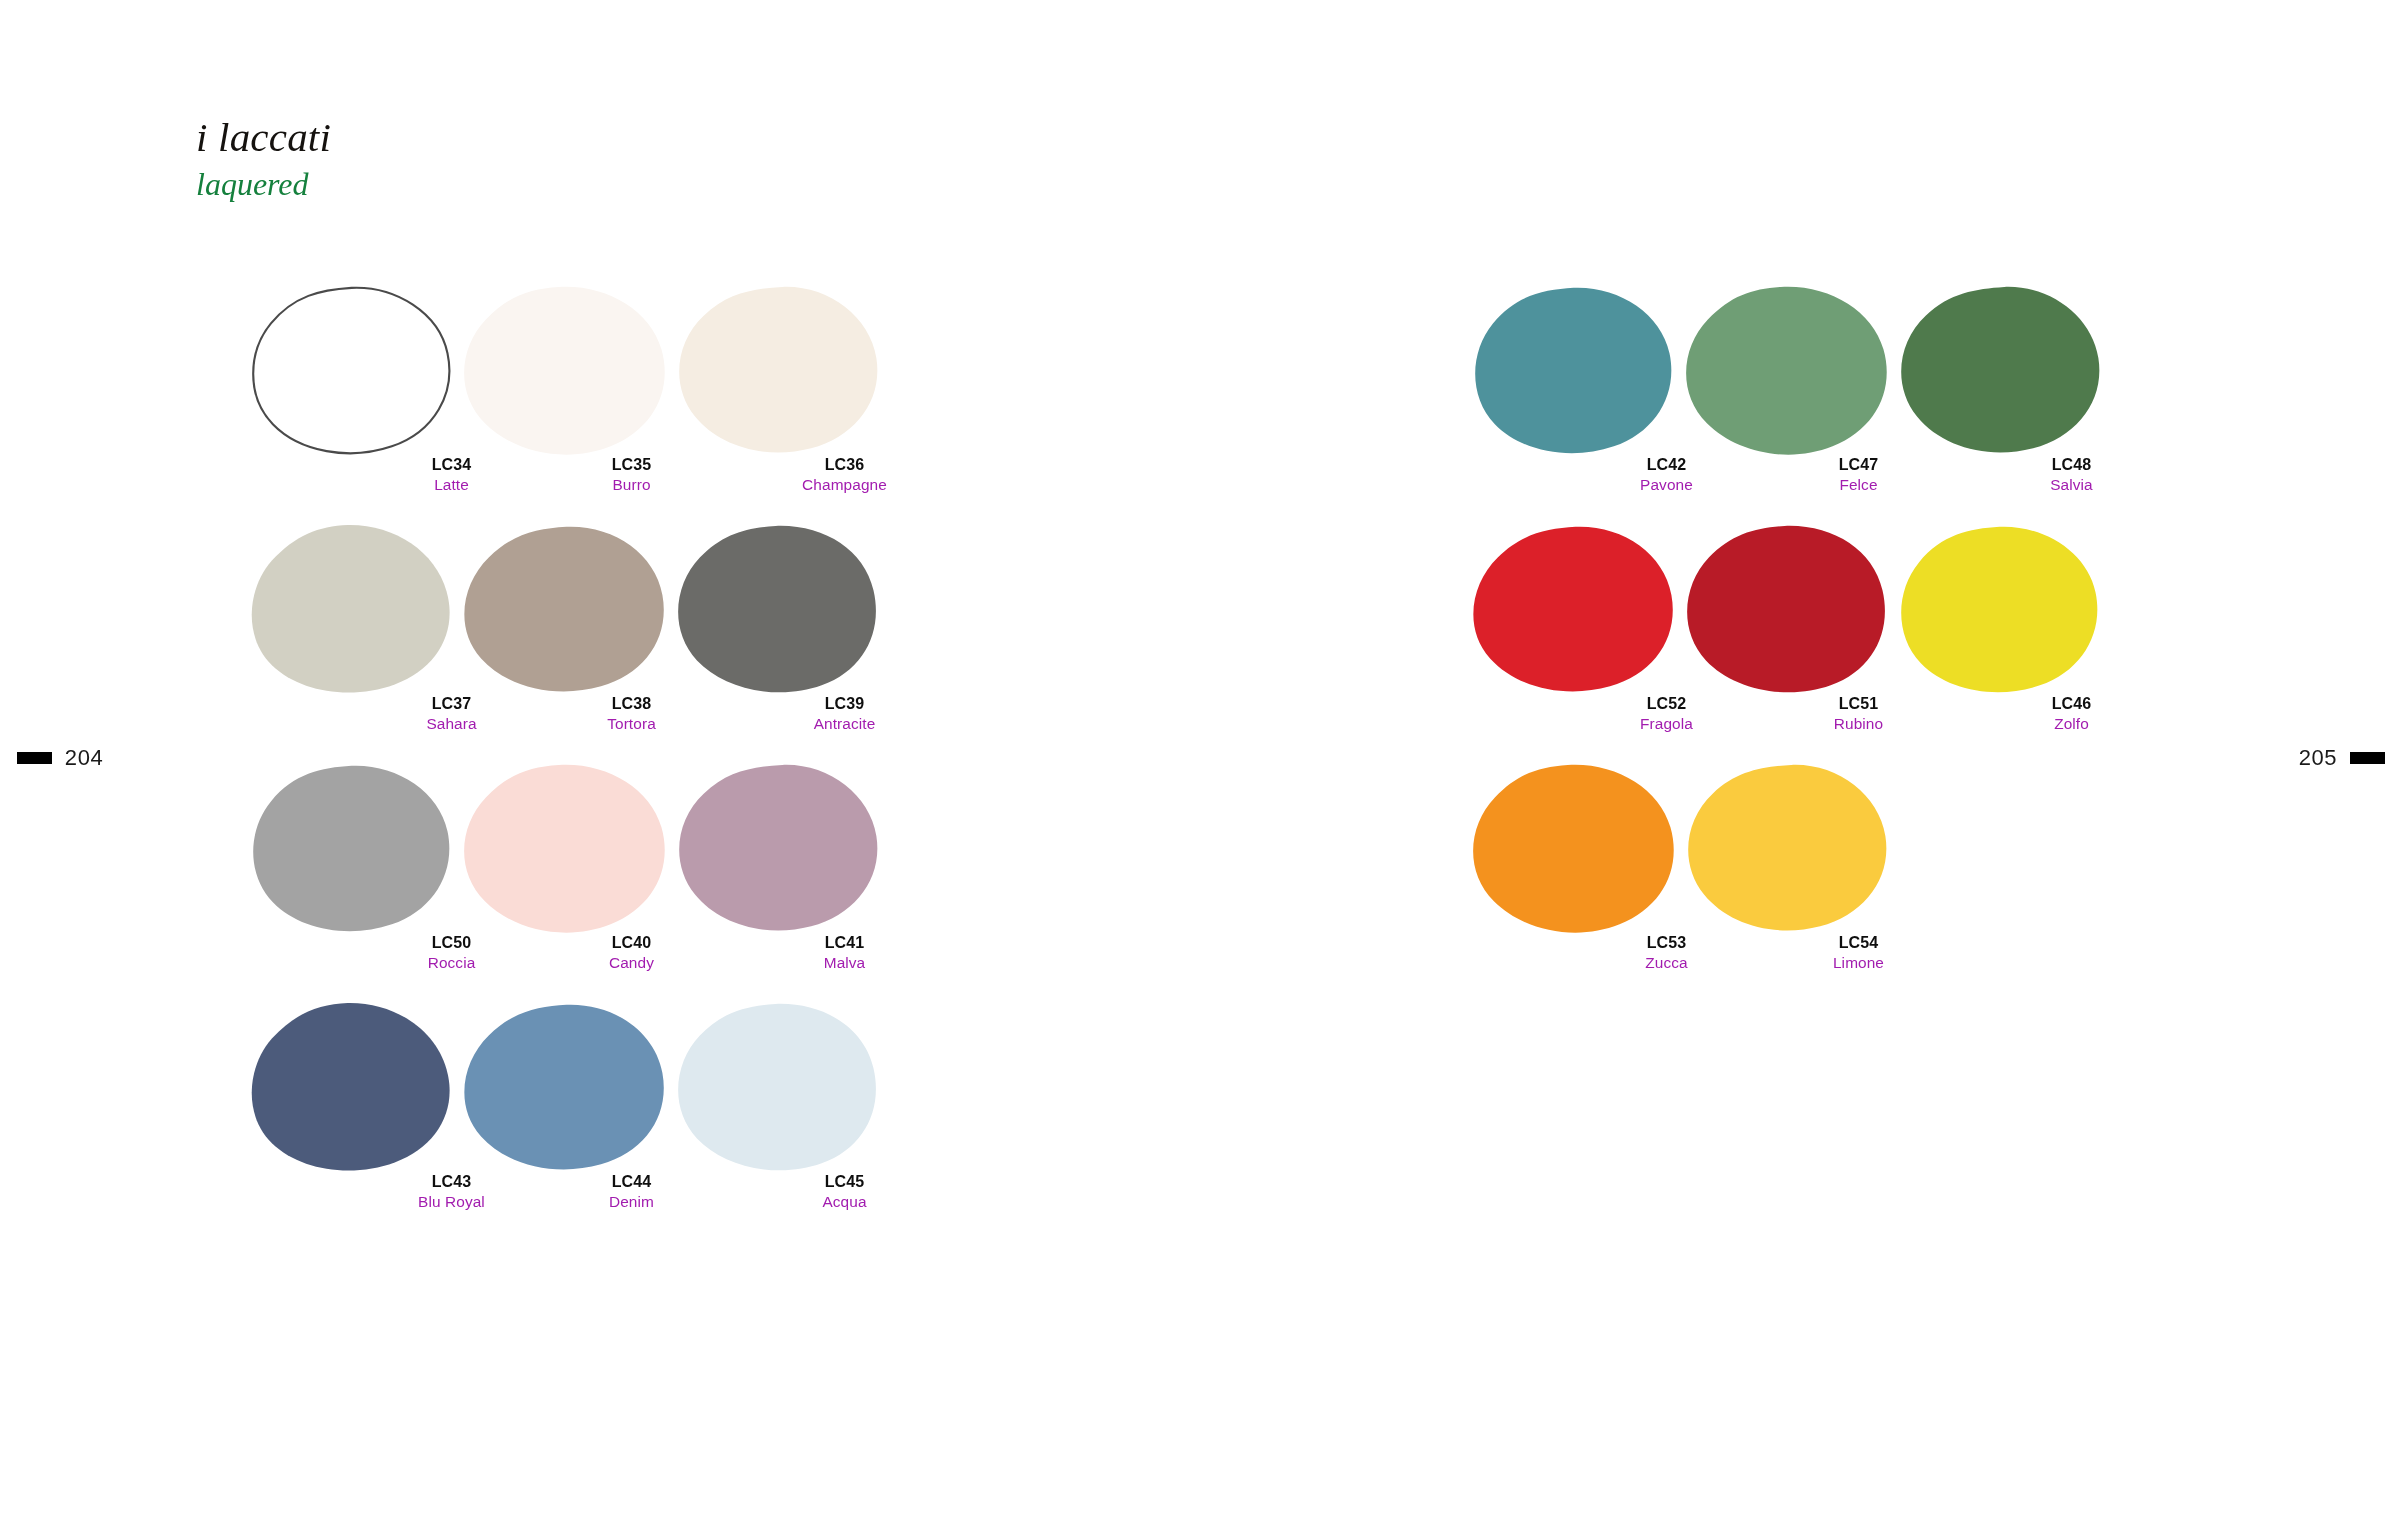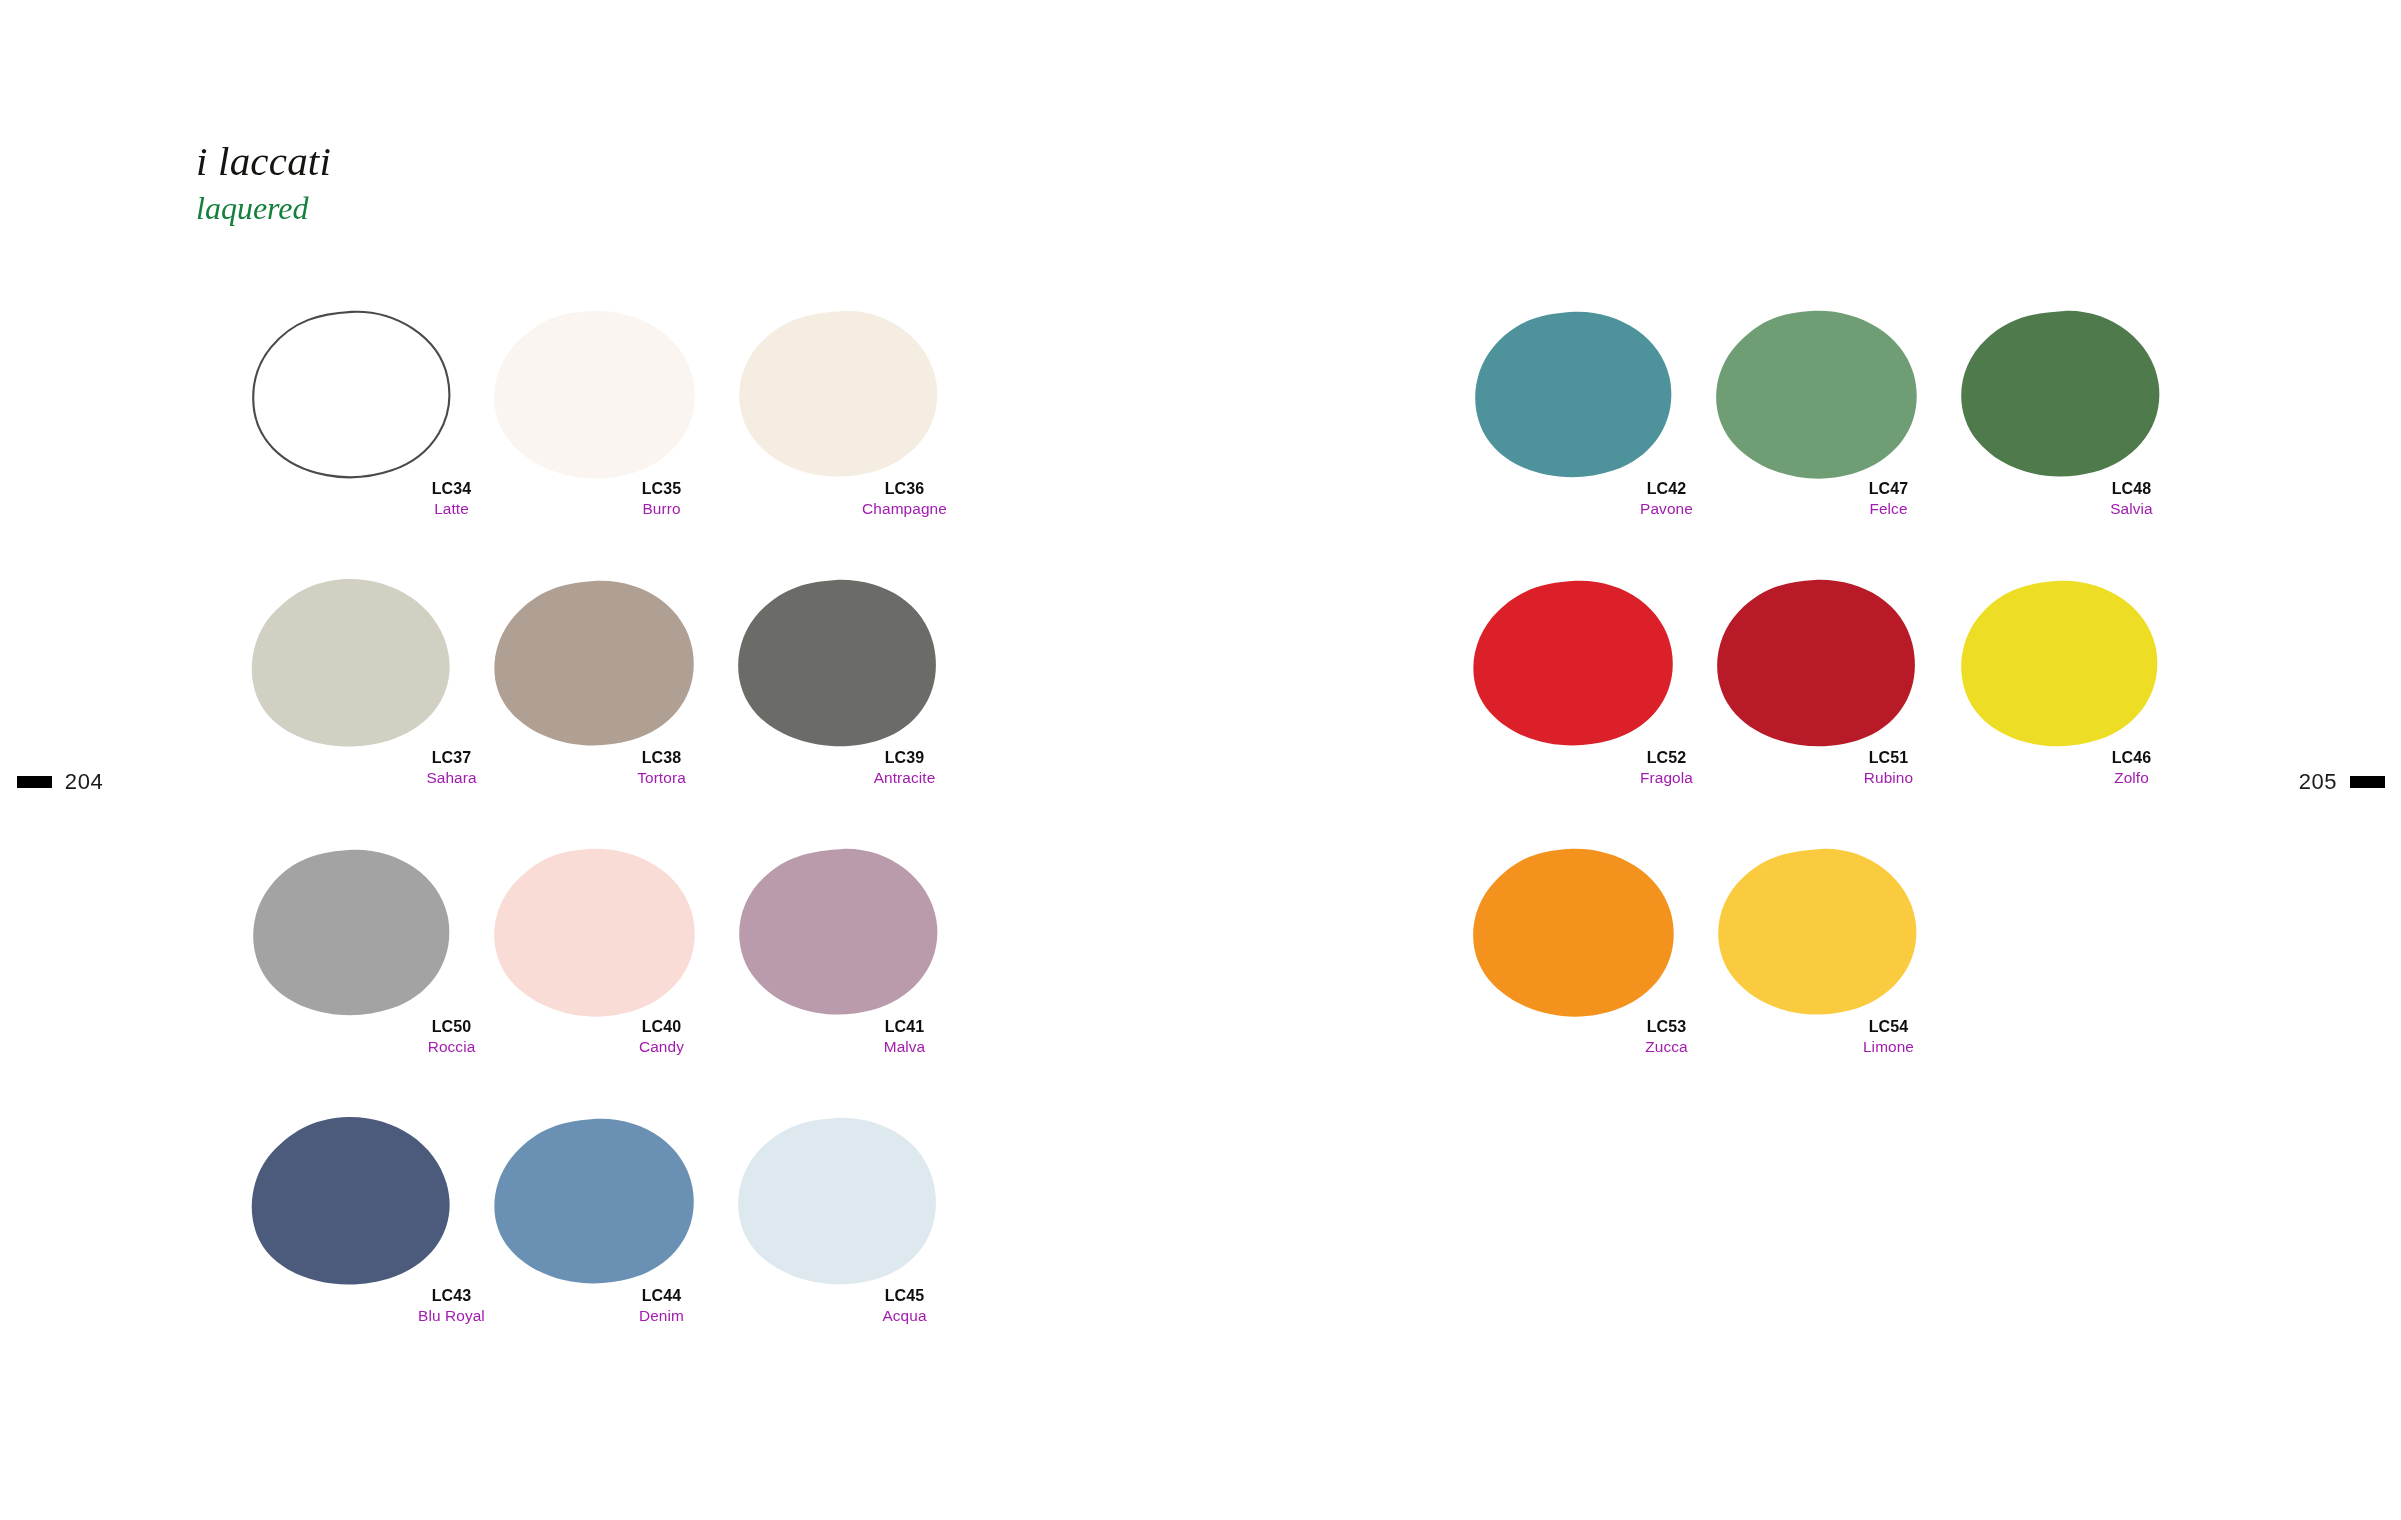--- a/index.html
+++ b/index.html
@@ -12,21 +12,20 @@
     height: 1521px;
     position: relative;
     font-family: "Liberation Sans", sans-serif;
     overflow: hidden;
   }
 
   
   .spread {
     position: absolute;
     inset: 0;
-    margin-top: 24px;
   }
 
   
   .heading {
     position: absolute;
     left: 196px;
     top: 115px;
   }
   .heading .title {
     font-family: "Liberation Serif", serif;
@@ -47,21 +46,20 @@
     white-space: nowrap;
   }
 
   
   .grid {
     position: absolute;
     display: grid;
     grid-template-columns: repeat(3, 213px);
     column-gap: 0px;
     row-gap: 0px;
-    gap: 30px;
   }
   .grid.left  { left: 246px;  top: 284px; }
   .grid.right { left: 1468px; top: 284px; }
 
   .swatch-cell {
     width: 213px;
     height: 239px;
     position: relative;
   }
 

